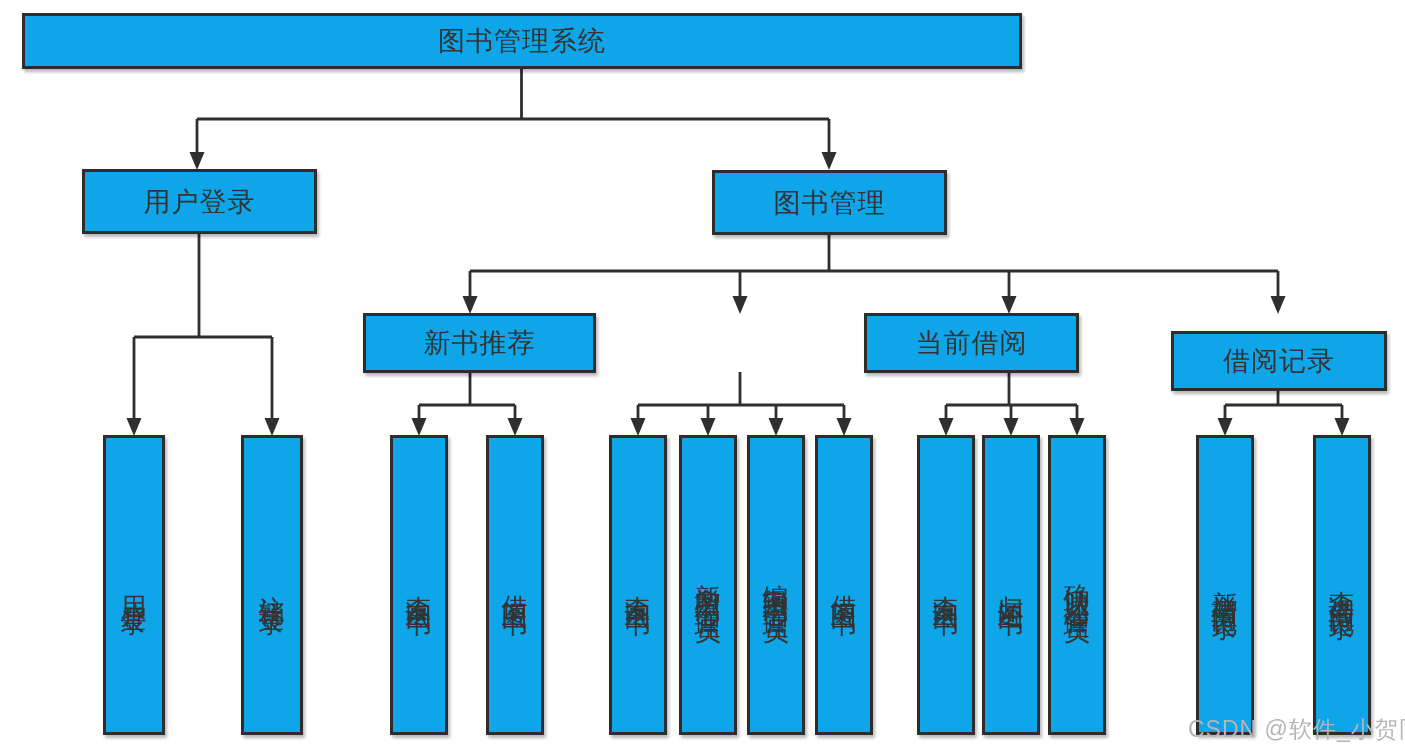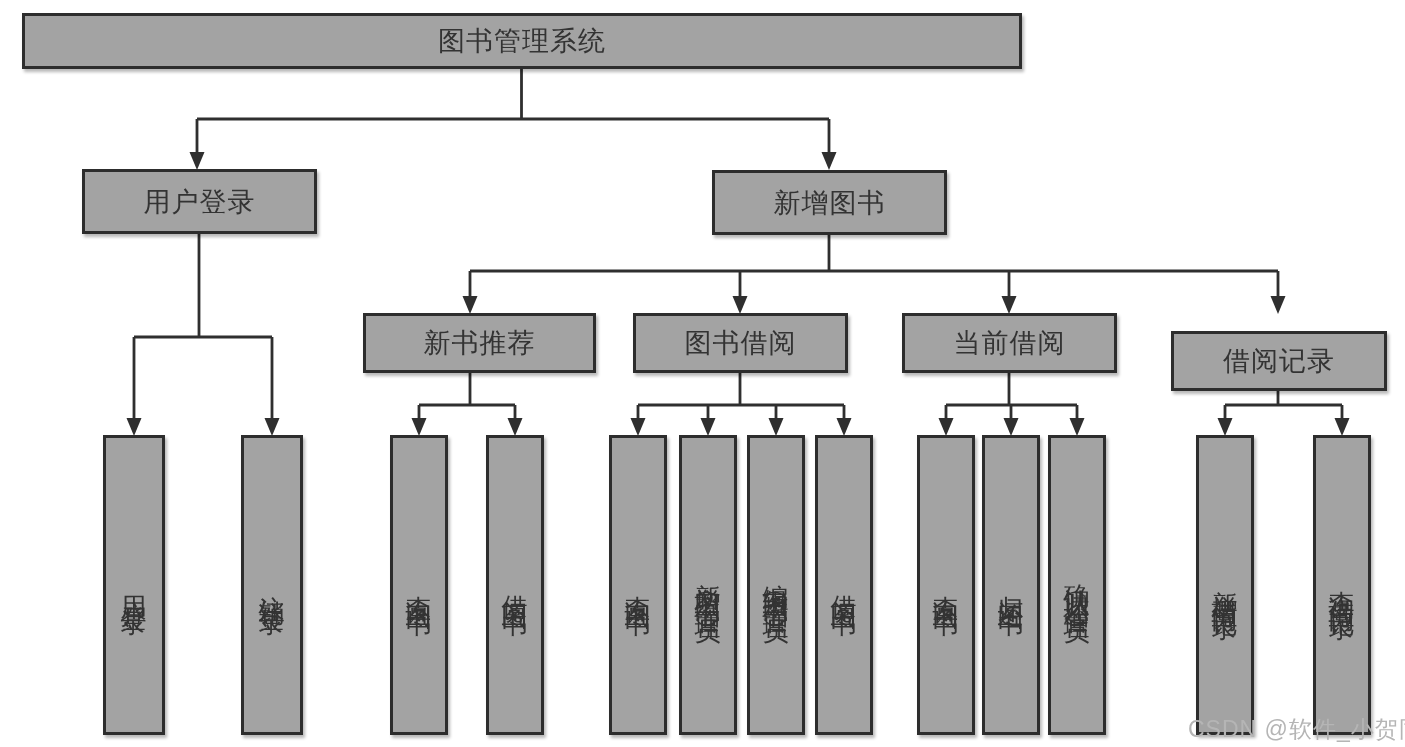--- a/index.html
+++ b/index.html
@@ -20,21 +20,21 @@
     left: 0;
     top: 0;
     width: 1405px;
     height: 747px;
     pointer-events: none;
   }
   .node {
     position: absolute;
     box-sizing: border-box;
     border: 3px solid #2d2d2d;
-    background: #a3a3a3;
+    background: #0ea5e9;
     display: flex;
     align-items: center;
     justify-content: center;
     box-shadow: 2px 3px 3px rgba(0,0,0,0.28);
     color: #333333;
   }
   .node.hlabel span {
     font-size: 27px;
     letter-spacing: 1px;
     white-space: nowrap;
@@ -109,30 +109,27 @@
   </svg>
 
   <div class="node hlabel" style="left:22px; top:13px; width:1000px; height:56px;">
     <span>图书管理系统</span>
   </div>
 
   <div class="node hlabel" style="left:82px; top:169px; width:235px; height:65px;">
     <span>用户登录</span>
   </div>
   <div class="node hlabel" style="left:712px; top:170px; width:235px; height:65px;">
-    <span>新增图书</span>
+    <span>图书管理</span>
   </div>
 
   <div class="node hlabel" style="left:363px; top:313px; width:233px; height:60px;">
     <span>新书推荐</span>
   </div>
-  <div class="node hlabel" style="left:633px; top:313px; width:215px; height:60px;">
-    <span>图书借阅</span>
-  </div>
-  <div class="node hlabel" style="left:902px; top:313px; width:215px; height:60px;">
+  <div class="node hlabel" style="left:864px; top:313px; width:215px; height:60px;">
     <span>当前借阅</span>
   </div>
   <div class="node hlabel" style="left:1171px; top:313px; width:216px; height:60px;margin-top:18px;">
     <span>借阅记录</span>
   </div>
 
   <div class="node leaf" style="left:103px; top:435px; width:62px; height:300px;">
     <span>用户登录</span>
   </div>
   <div class="node leaf" style="left:241px; top:435px; width:62px; height:300px;">

